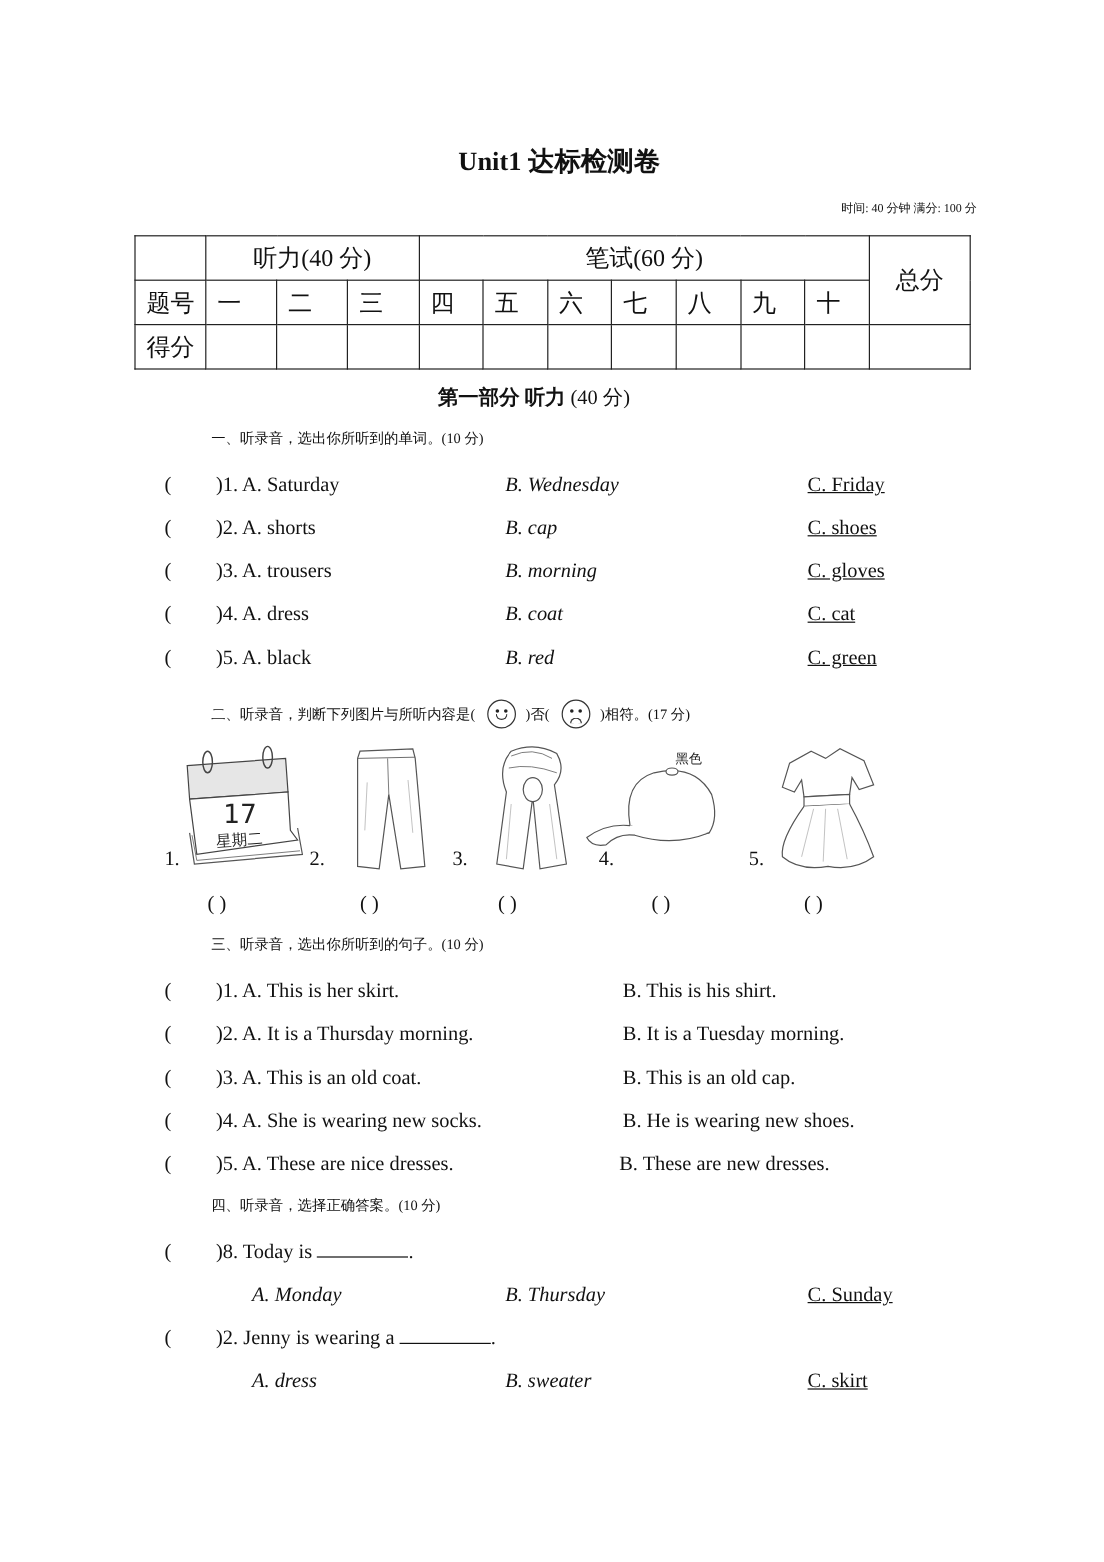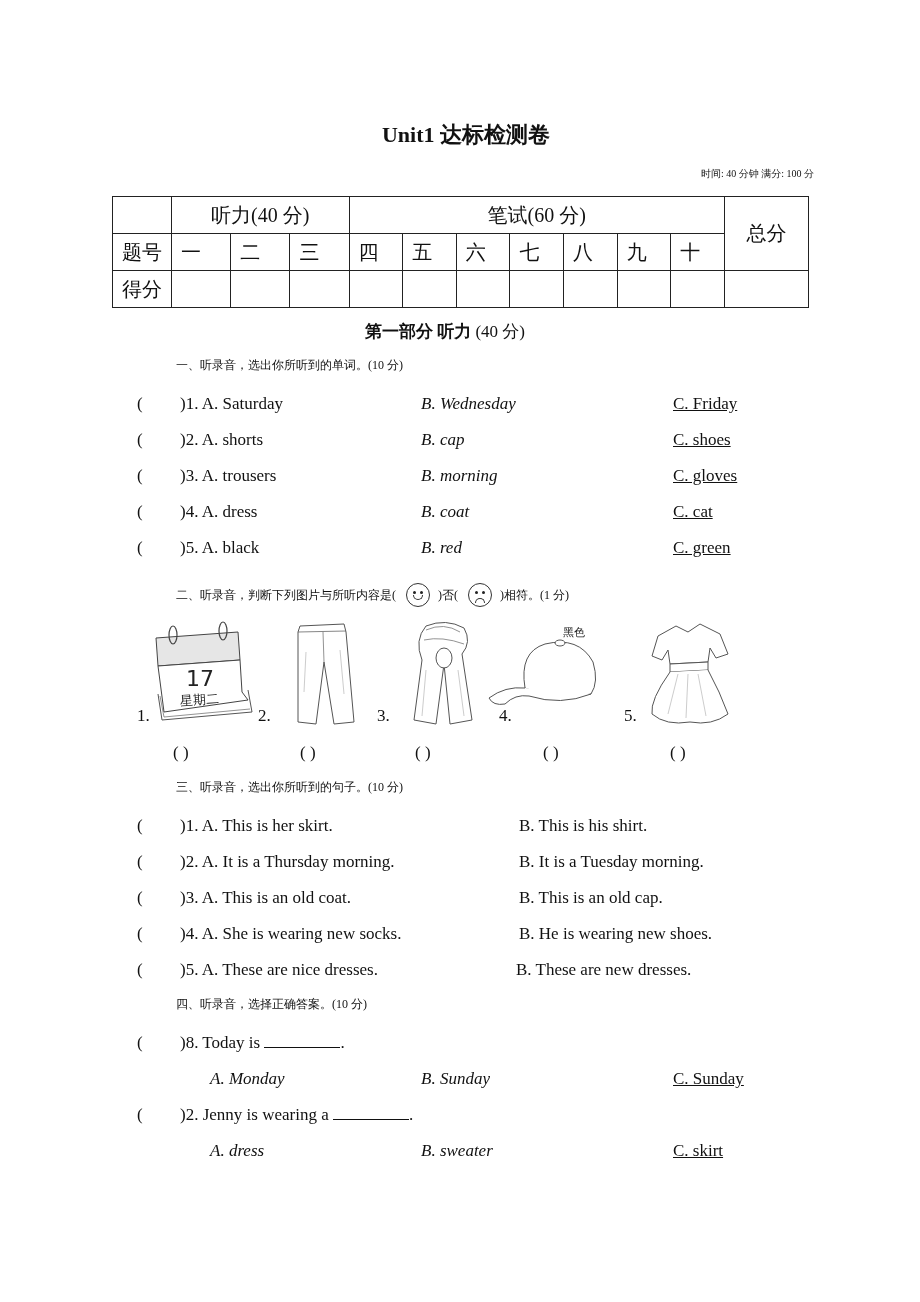--- a/index.html
+++ b/index.html
@@ -127,21 +127,21 @@
   <span class="colC">C. cat</span>
 </div>
 <div class="row" style="top:538px">
   <span class="paren-l">(</span>
   <span class="q">)5. A. black</span>
   <span class="colB">B. red</span>
   <span class="colC">C. green</span>
 </div>
 
 <div class="abs sec" style="top:583px">
-  <span>二、听录音，判断下列图片与所听内容是(</span><span class="face happy"><i class="eye l"></i><i class="eye r"></i><i class="mouth"></i></span><span>)否(</span><span class="face sad"><i class="eye l"></i><i class="eye r"></i><i class="mouth"></i></span><span>)相符。(1 分)</span>
+  <span>二、听录音，判断下列图片与所听内容是(</span><span class="face happy"><i class="eye l"></i><i class="eye r"></i><i class="mouth"></i></span><span>)否(</span><span class="face sad"><i class="eye l"></i><i class="eye r"></i><i class="mouth"></i></span><span>)相符。(17 分)</span>
 </div>
 
 <div class="pic-num" style="left:137px">1.</div>
 <div class="pic" style="left:152px; top:620px">
   <svg width="104" height="106" viewBox="0 0 104 106">
     <path d="M6 74 L10 100 L100 92 L96 70" fill="#fff" stroke="#555" stroke-width="1"></path>
     <path d="M8 76 L12 97 L98 89" fill="none" stroke="#777" stroke-width="0.8"></path>
     <path d="M4 18 L86 12 L88 40 L6 46 Z" fill="#e6e6e6" stroke="#444" stroke-width="1"></path>
     <path d="M6 46 L88 40 L90 72 L96 80 L12 92 L6 46 Z" fill="#fff" stroke="#444" stroke-width="1"></path>
     <ellipse cx="21" cy="15" rx="4" ry="9" fill="none" stroke="#444" stroke-width="1.2"></ellipse>
@@ -224,21 +224,21 @@
   <span class="colB3b">B. These are new dresses.</span>
 </div>
 
 <div class="abs sec" style="top:996px">四、听录音，选择正确答案。(10 分)</div>
 <div class="row" style="top:1033px">
   <span class="paren-l">(</span>
   <span class="q"><span style="position:static">)8. Today is </span><span class="blank" style="position:static"></span><span style="position:static">.</span></span>
 </div>
 <div class="row" style="top:1069px">
   <span class="optA4">A. Monday</span>
-  <span class="colB">B. Sunday</span>
+  <span class="colB">B. Thursday</span>
   <span class="colC">C. Sunday</span>
 </div>
 <div class="row" style="top:1105px">
   <span class="paren-l">(</span>
   <span class="q"><span style="position:static">)2. Jenny is wearing a </span><span class="blank" style="position:static"></span><span style="position:static">.</span></span>
 </div>
 <div class="row" style="top:1141px">
   <span class="optA4">A. dress</span>
   <span class="colB">B. sweater</span>
   <span class="colC">C. skirt</span>

